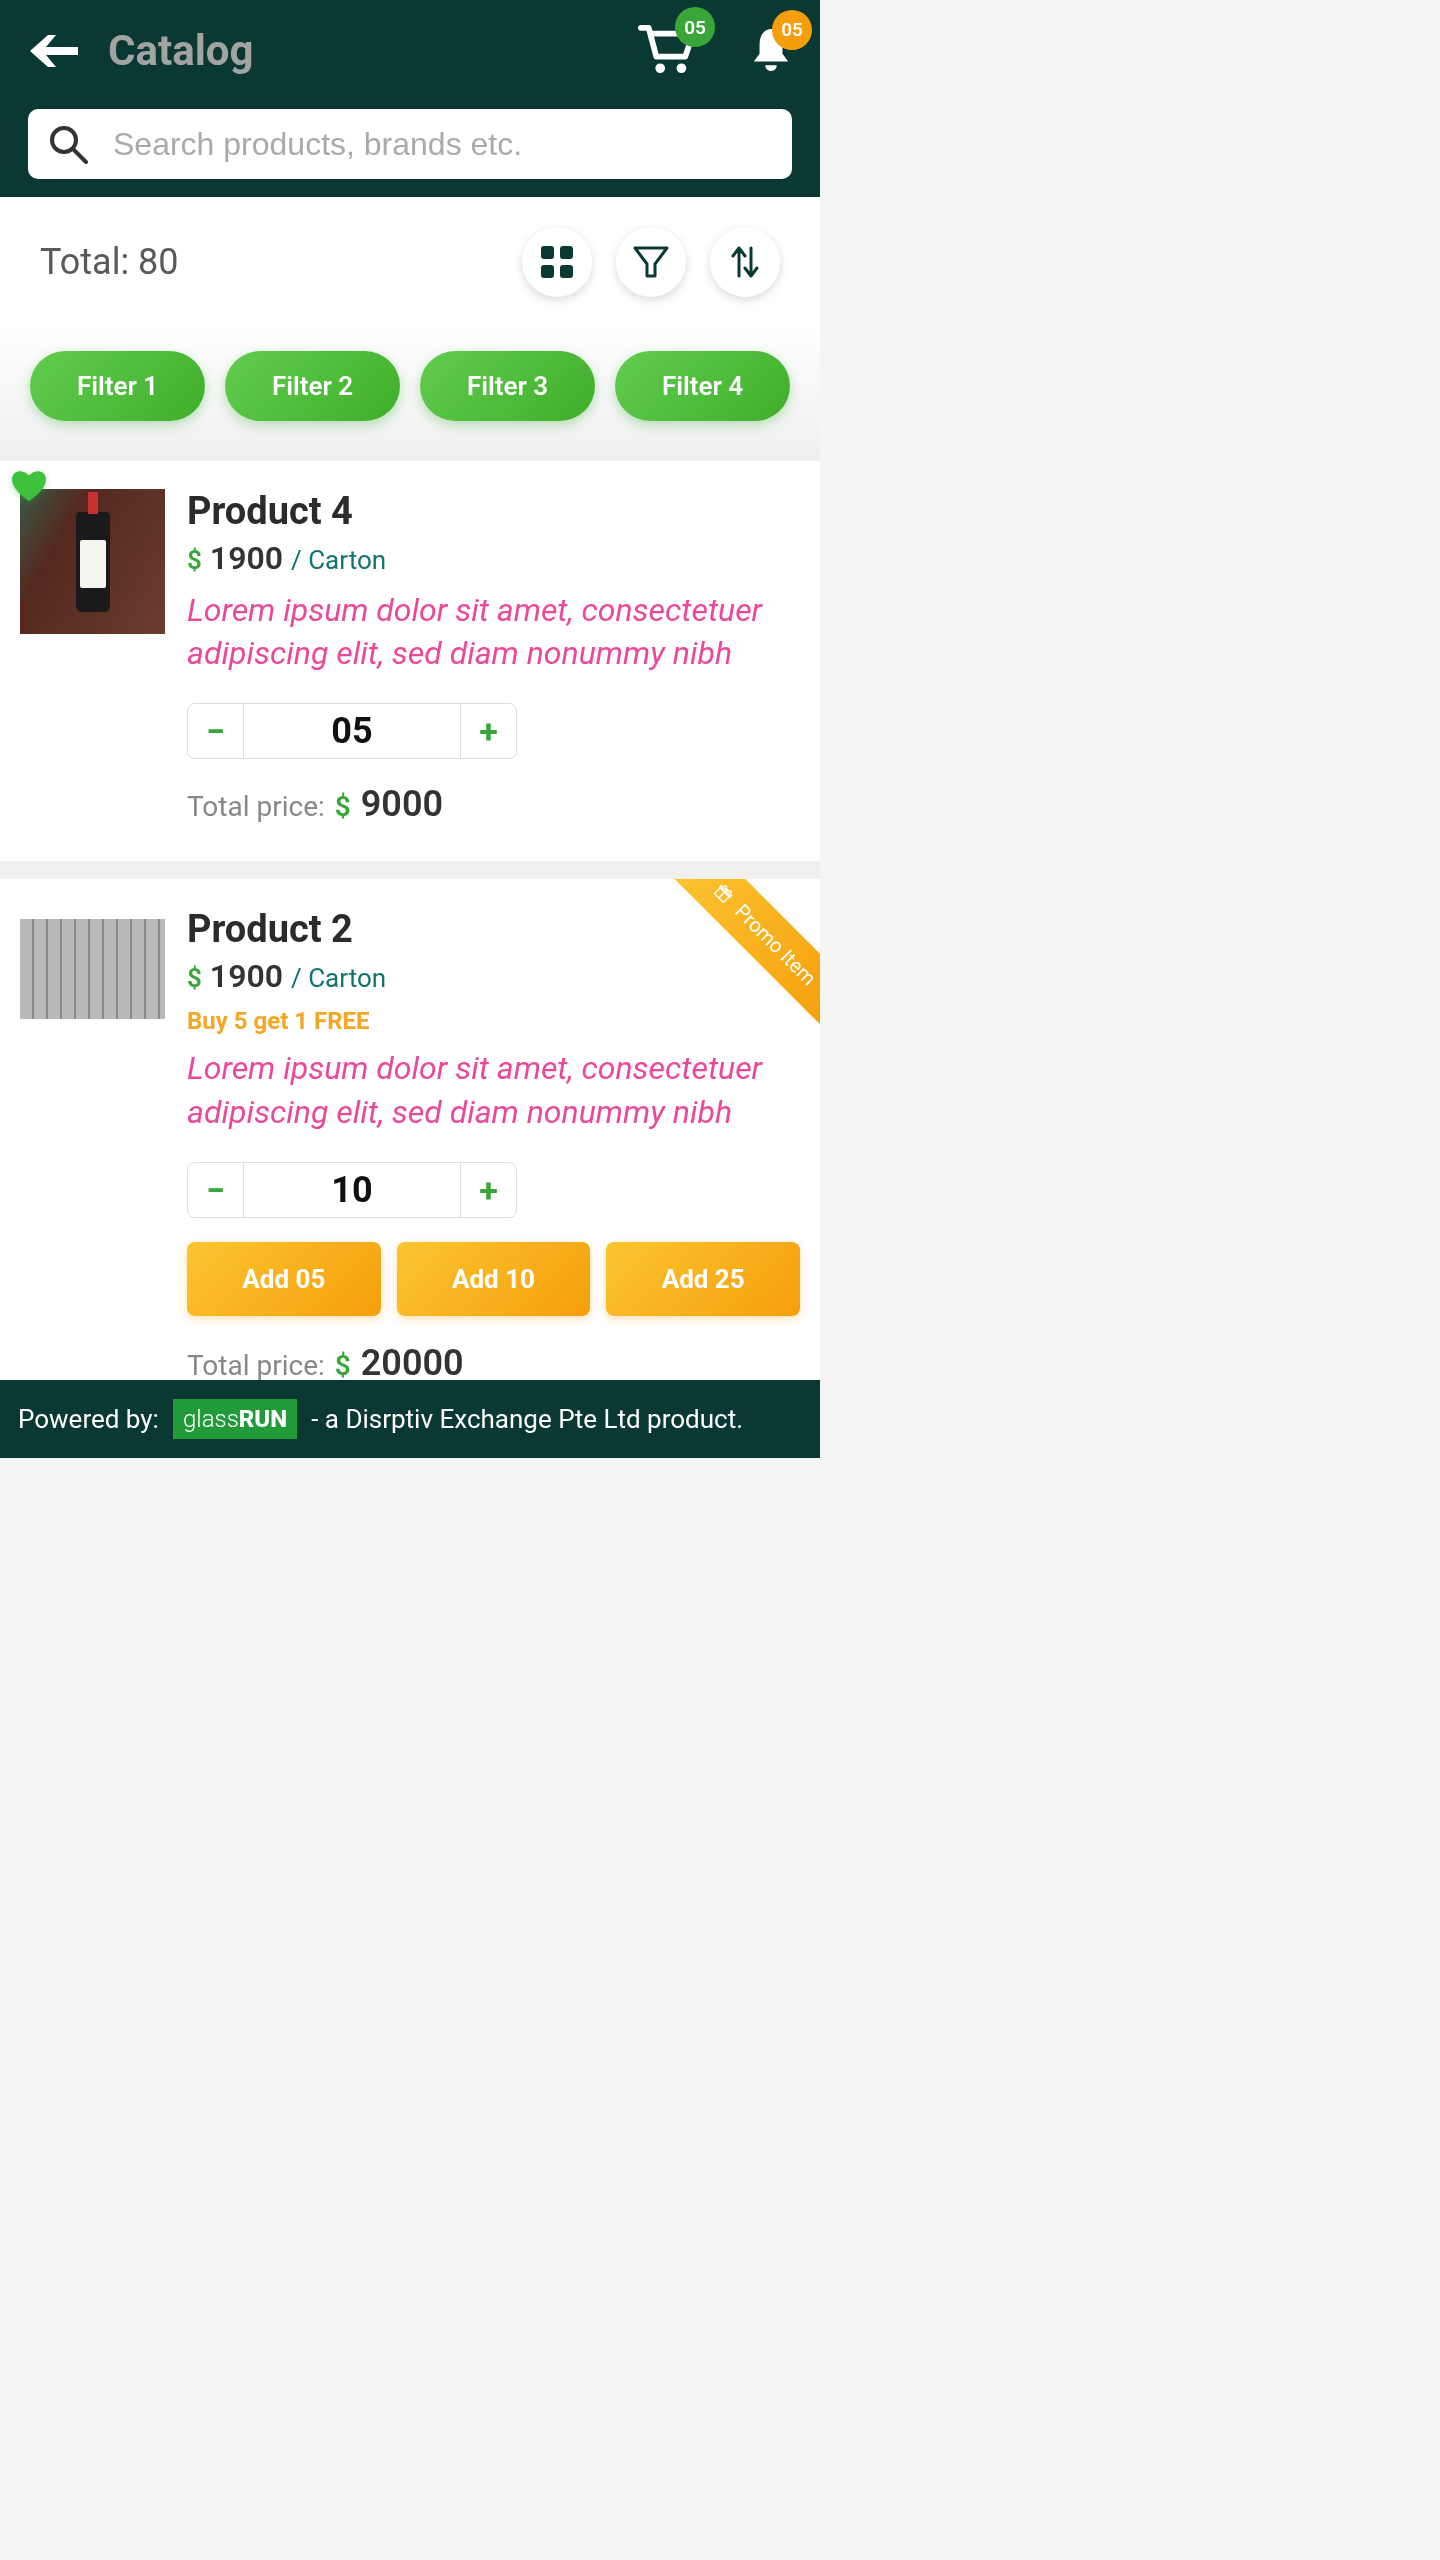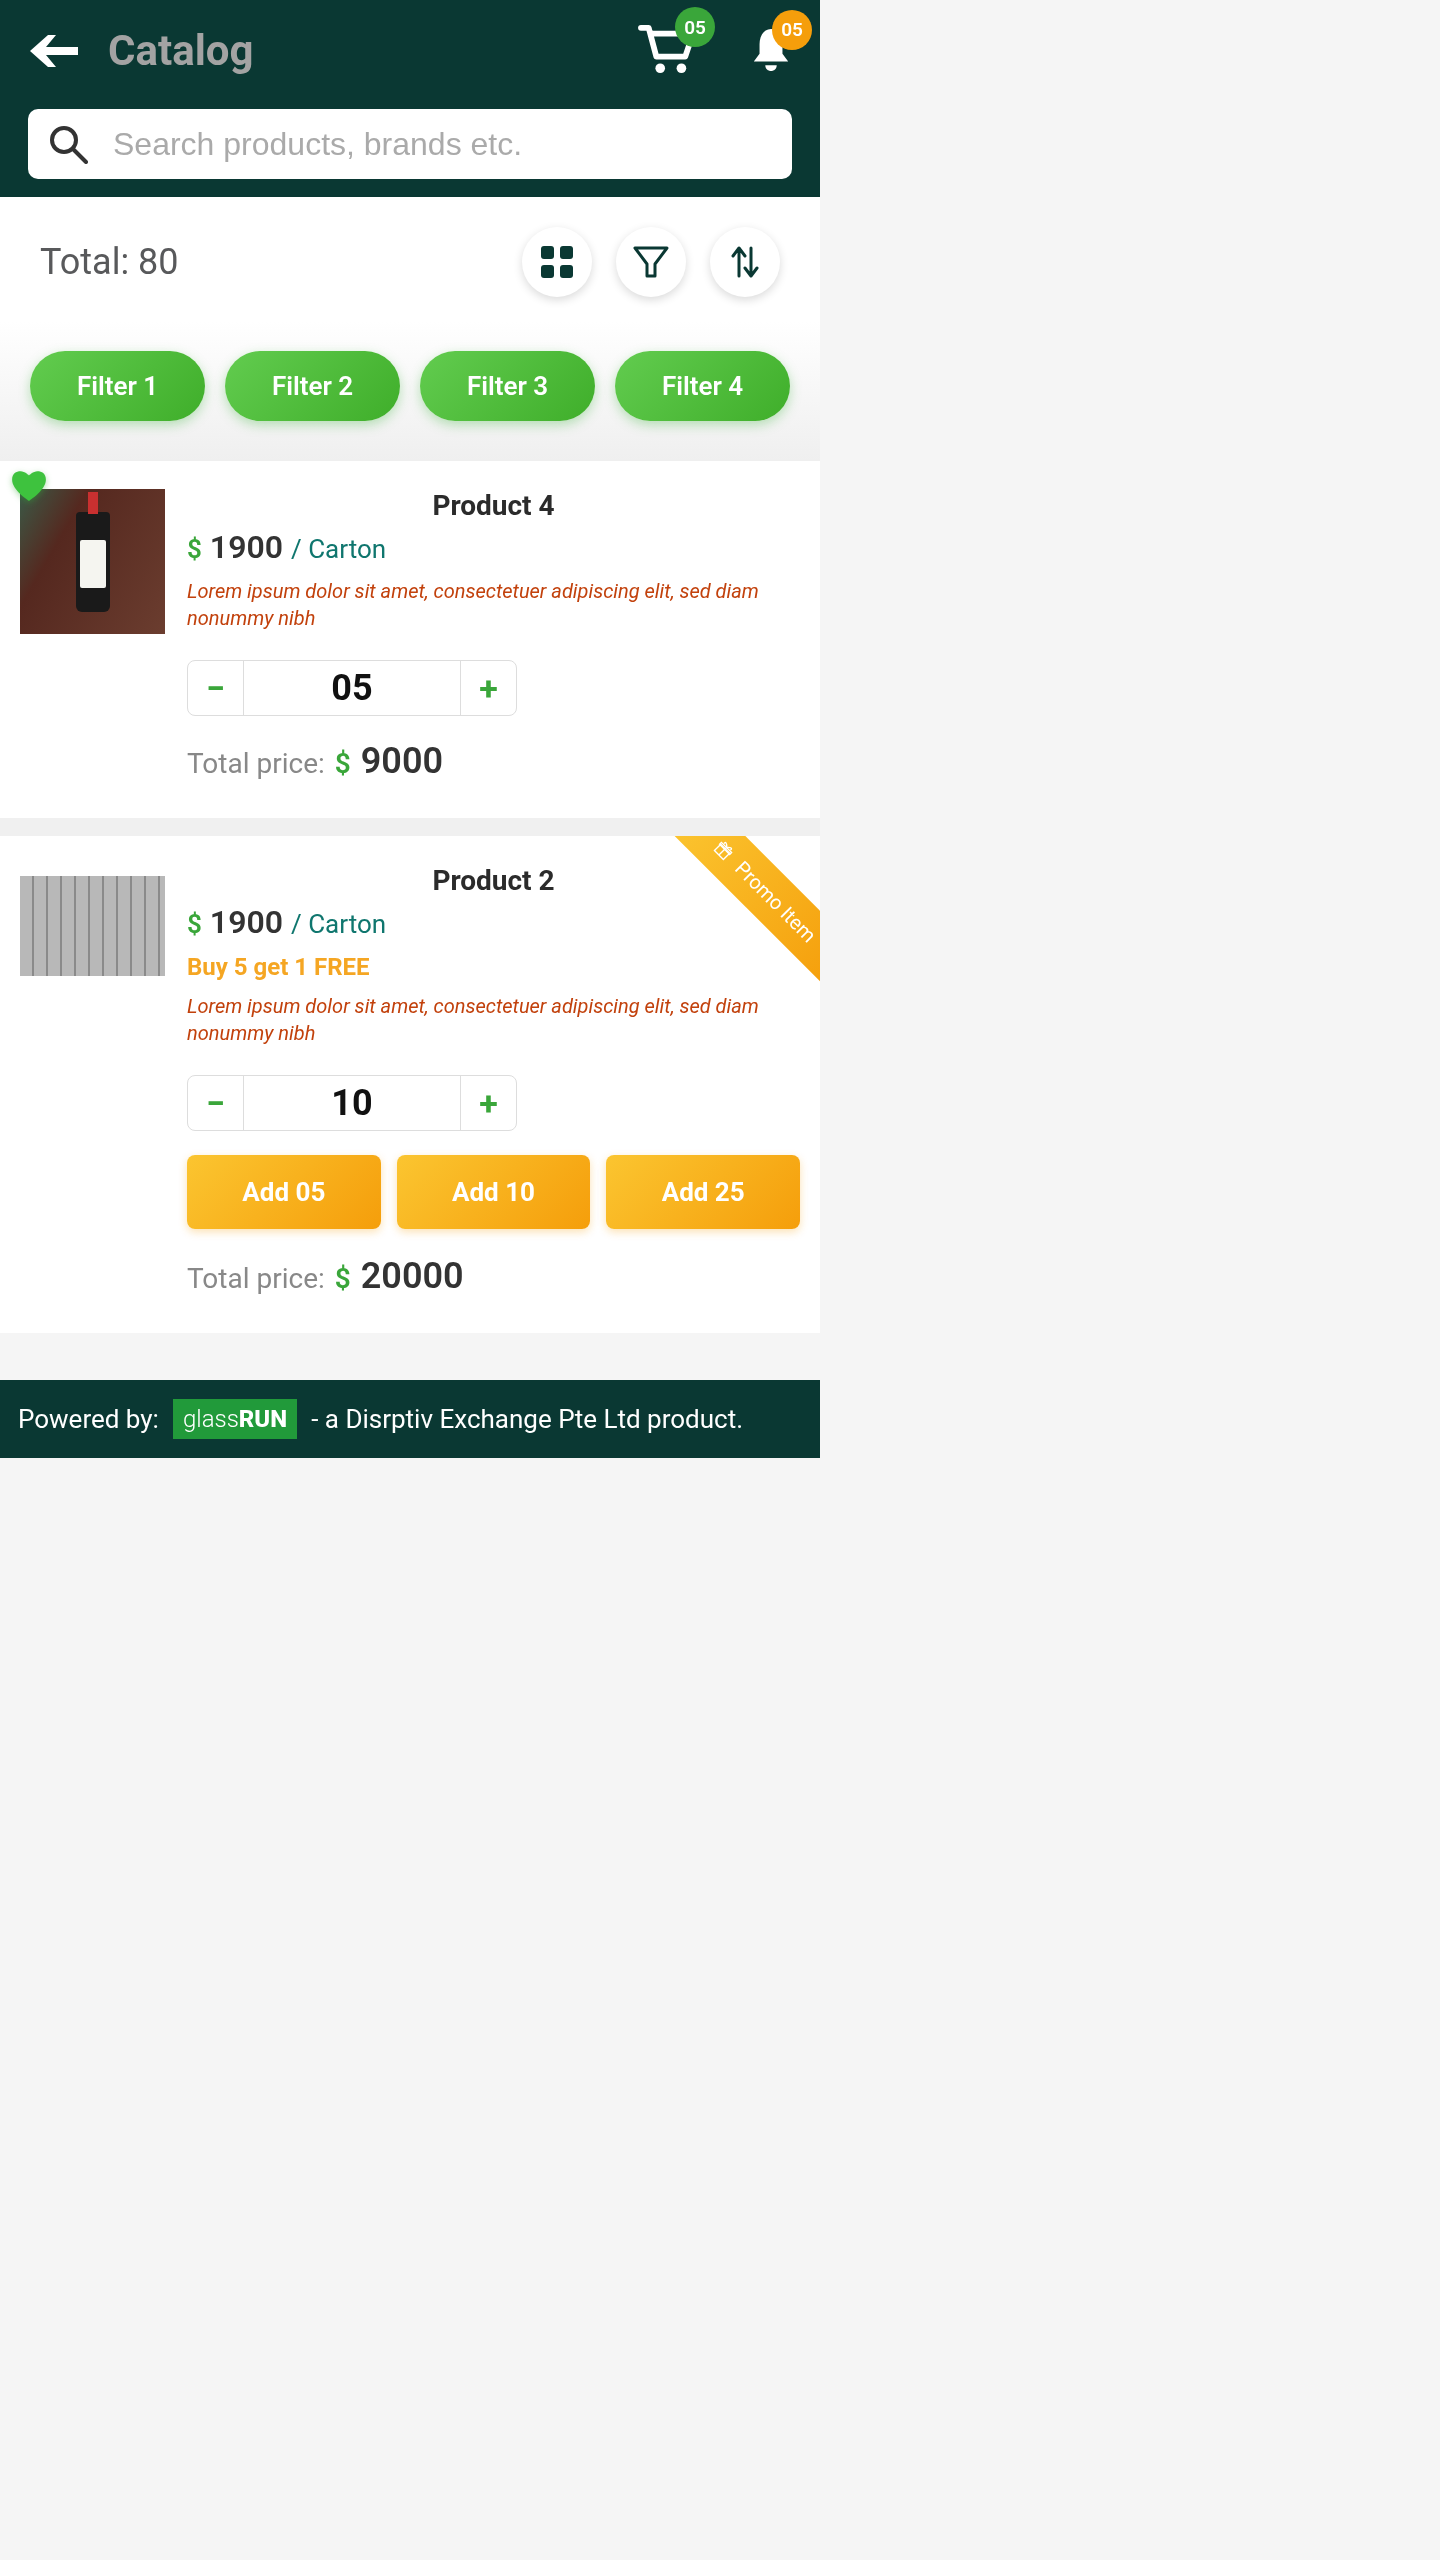--- a/index.html
+++ b/index.html
@@ -207,25 +207,24 @@
 
 .heart {
   position: absolute;
   top: -20px;
   left: -10px;
   filter: drop-shadow(0 2px 3px rgba(50,170,50,0.4));
 }
 
 .product-info { flex: 1; }
 .product-name {
-  font-size: 28px;
+  font-size: 38px;
   font-weight: 700;
   color: #2b2b2b;
   margin-bottom: 6px;
-  text-align: center;
 }
 .price-line {
   display: flex;
   align-items: baseline;
   gap: 8px;
   margin-bottom: 12px;
 }
 .currency {
   color: #3aa63a;
   font-size: 26px;
@@ -240,23 +239,23 @@
   font-size: 26px;
   color: #0f766e;
 }
 .promo-text {
   color: #f5a623;
   font-size: 24px;
   font-weight: 700;
   margin-bottom: 12px;
 }
 .description {
-  font-size: 20px;
+  font-size: 32px;
   font-style: italic;
-  color: #c2410c;
+  color: #ec4899;
   line-height: 1.35;
   margin-bottom: 28px;
 }
 
 .qty-control {
   display: flex;
   border: 1px solid #ddd;
   border-radius: 8px;
   width: 330px;
   height: 56px;

